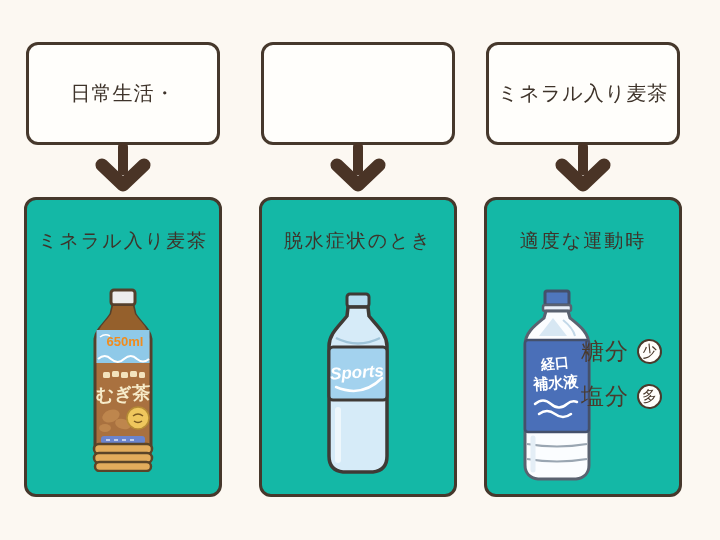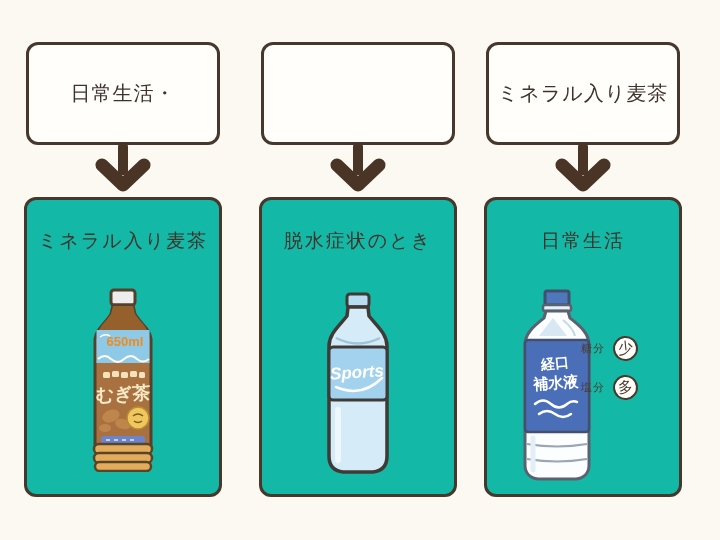--- a/index.html
+++ b/index.html
@@ -40,21 +40,21 @@
   .bottle{position:absolute;left:50%;transform:translateX(-50%);}
   .bottle-tea{top:88px;}
   .bottle-sports{top:92px;}
   .bottle-ors{top:88px;left:14px;transform:none;}
 
   .notes{
     position:absolute;right:12px;top:136px;width:86px;
     display:flex;flex-direction:column;gap:14px;
   }
   .note-row{display:flex;align-items:center;gap:8px;}
-  .note-label{font-size:11px;letter-spacing:1px;color:#4a3a2c;white-space:nowrap;}
+  .note-label{font-size:23px;letter-spacing:1px;color:#4a3a2c;white-space:nowrap;}
   .note-badge{
     width:25px;height:25px;border:2.5px solid #4a3a2c;border-radius:50%;
     display:flex;align-items:center;justify-content:center;
     font-size:15px;color:#4a3a2c;box-sizing:border-box;
     transform:rotate(-6deg);background:#fffefb;
   }
 </style>
 </head>
 <body>
 
@@ -162,21 +162,21 @@
   </div>
 
   <div class="arrow">
     <svg width="62" height="54" viewBox="0 0 62 54">
       <rect x="26" y="0" width="10" height="32" rx="4" fill="#4a3426"></rect>
       <path d="M10,22 L31,42 L52,22" fill="none" stroke="#4a3426" stroke-width="13" stroke-linecap="round" stroke-linejoin="round"></path>
     </svg>
   </div>
 
   <div class="drink-box">
-    <div class="drink-title">日常生活</div>
+    <div class="drink-title">適度な運動時</div>
 
     <svg class="bottle bottle-ors" width="112" height="194" viewBox="0 0 112 194">
 
       <rect x="44" y="3" width="24" height="14" rx="2" fill="#4f77bd" stroke="#44506b" stroke-width="3"></rect>
 
       <rect x="42" y="17" width="28" height="6" rx="2" fill="#e8f1f8" stroke="#5a6270" stroke-width="2.5"></rect>
 
       <path d="M45,23 L43,30 C33,38 24,45 24,57 L24,177 C24,185 29,190 37,191 L75,191 C83,190 88,185 88,177 L88,57 C88,45 79,38 69,30 L67,23 Z" fill="#fbfdff" stroke="#5a6270" stroke-width="3" stroke-linejoin="round"></path>
 
       <path d="M52,30 L38,48 L66,48 Z" fill="#d7e7f3"></path>

